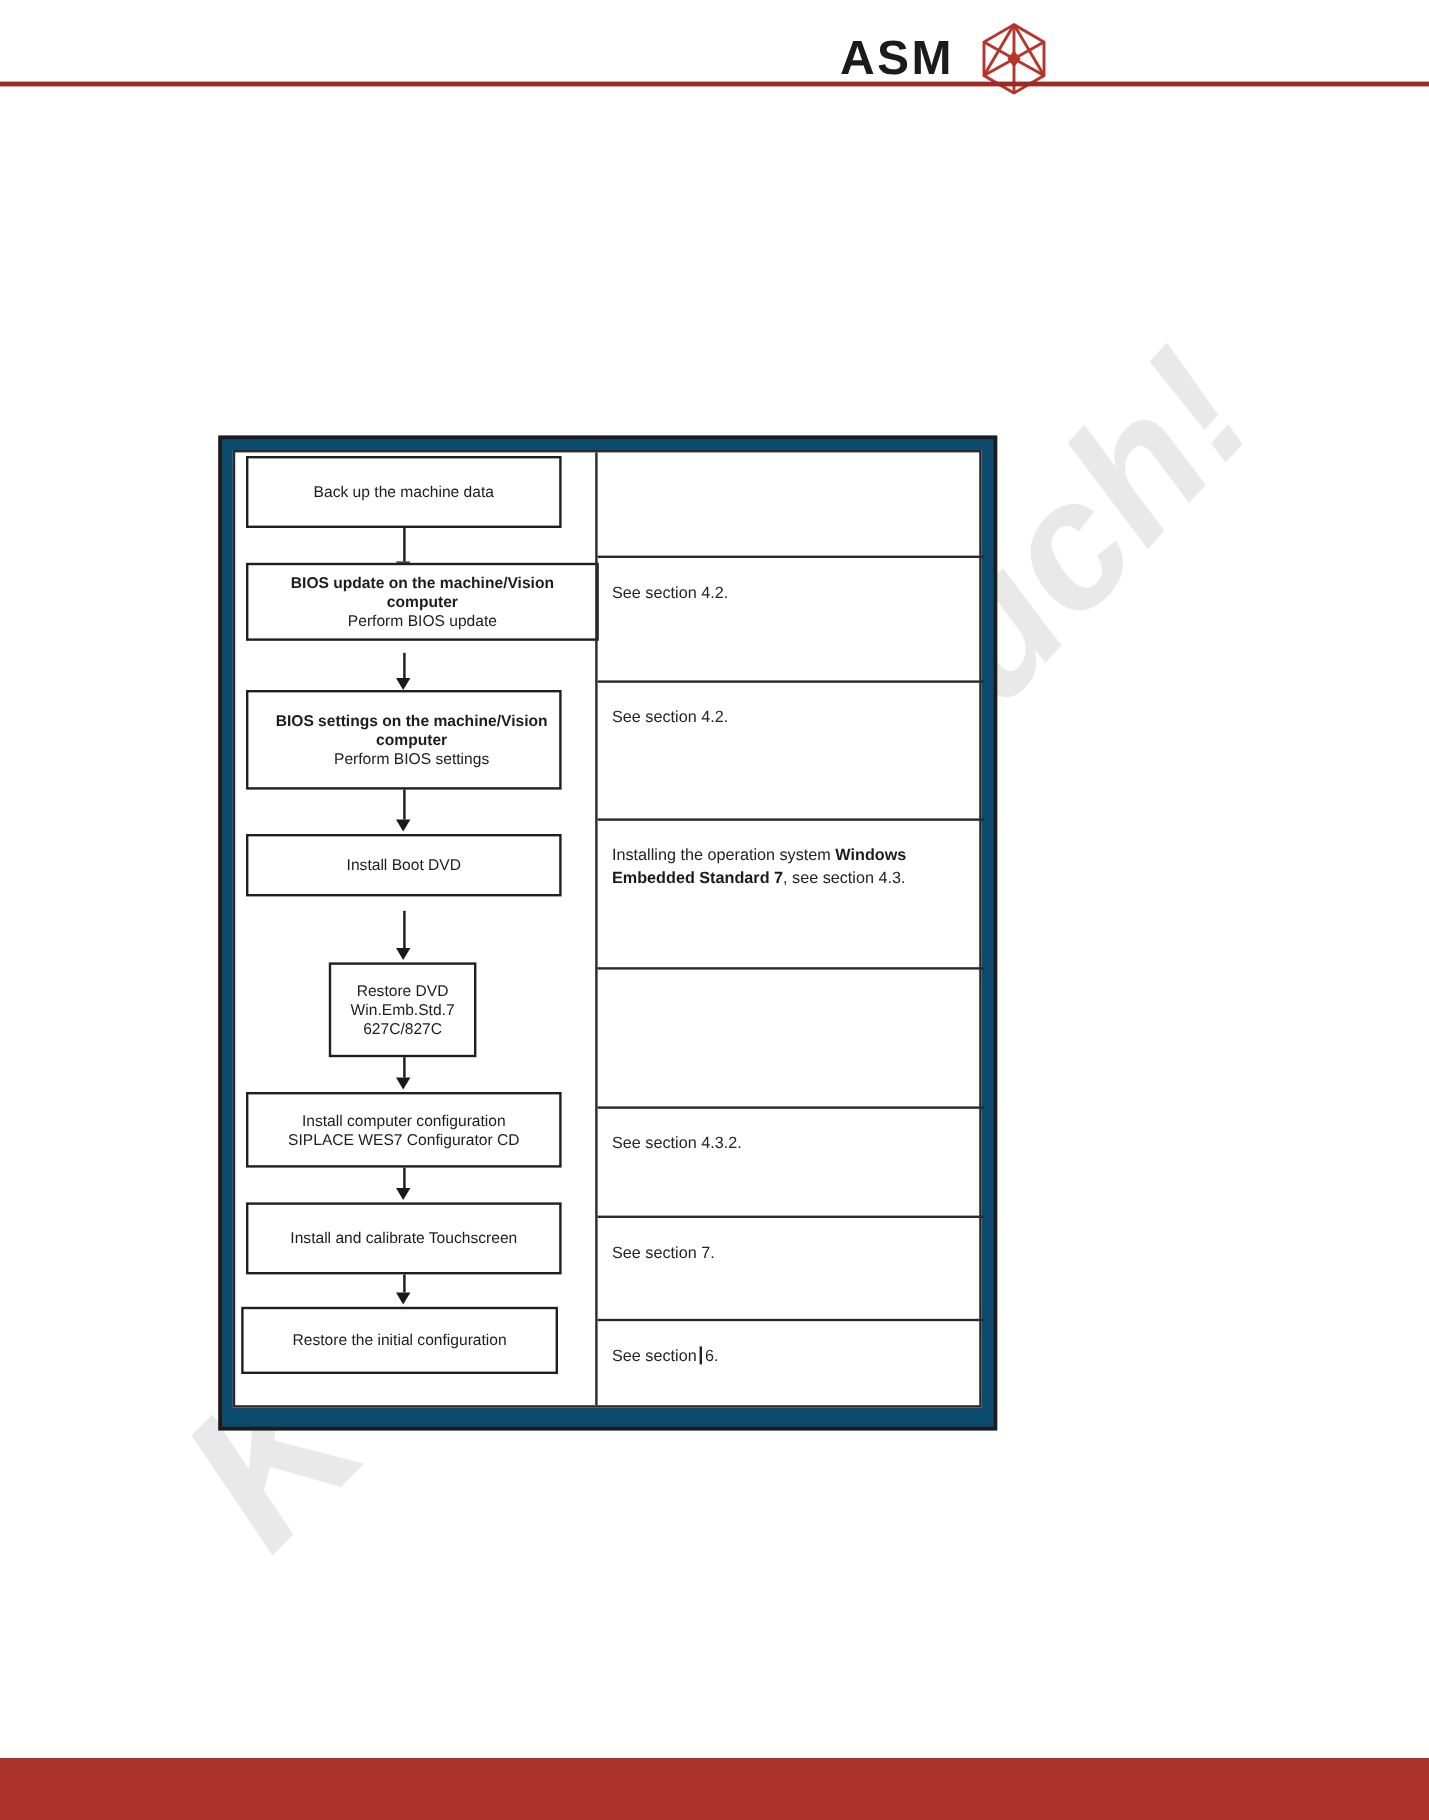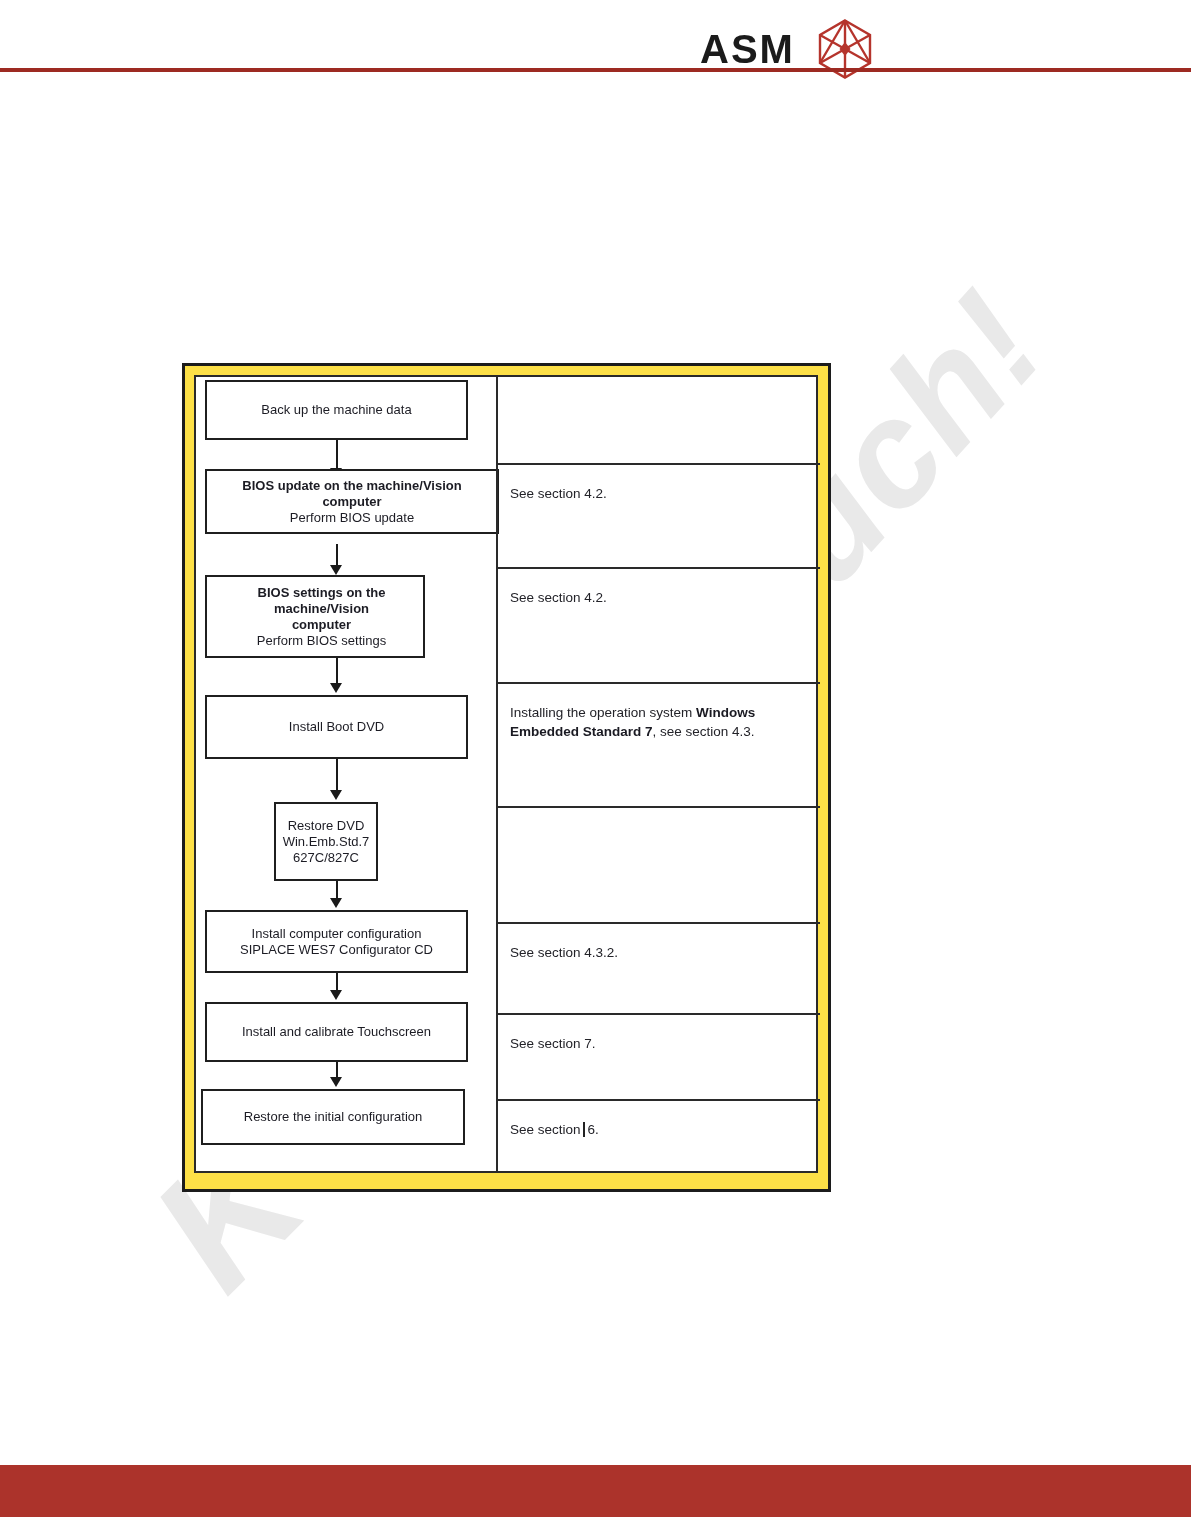--- a/index.html
+++ b/index.html
@@ -19,21 +19,21 @@
   .header { position:absolute; left:0; top:0; width:1191px; height:72px; z-index:3; background:#ffffff; }
   .brand { position:absolute; left:700px; top:16px; height:66px; display:flex; align-items:center; }
   .asm-wordmark { font-size:40px; font-weight:700; color:#1b1b1b; letter-spacing:2px; margin-right:22px; }
   .logo-svg { width:56px; height:60px; margin-right:18px; }
   .company-name { font-size:27px; font-weight:600; color:#141414; letter-spacing:0.5px; }
   .header-rule { position:absolute; left:0; top:68px; width:1191px; height:4px; }
 
   
   .figure-frame {
     position:absolute; left:182px; top:363px; width:649px; height:829px;
-    border:3px solid #1c1c1c; background:#fde047; z-index:2;
+    border:3px solid #1c1c1c; background:#0c4a6e; z-index:2;
   }
   .flow-table {
     position:absolute; left:9px; top:9px; width:624px; height:798px;
     border:2px solid #2a2a2a; background:#ffffff;
   }
   .right-col {
     position:absolute; left:300px; top:0; width:324px; height:794px;
     border-left:2px solid #2a2a2a;
   }
   .rcell { position:relative; width:100%; border-bottom:2px solid #2a2a2a; }
@@ -46,23 +46,23 @@
 
   
   .fbox {
     position:absolute; border:2px solid #1f1f1f; background:#ffffff;
     display:flex; flex-direction:column; align-items:center; justify-content:center;
     text-align:center; font-size:13px; line-height:16px; color:#1c1c24;
   }
   .fbox .bold { font-weight:700; }
   .b1 { left:9px;  top:3px;   width:263px; height:60px; }
   .b2 { left:9px;  top:92px; width:294px; height:65px; }
-  .b3 { left:9px;  top:198px; width:220px; height:83px;padding-left:13px; }
-  .b4 { left:9px;  top:318px; width:263px; height:64px; }
-  .b5 { left:78px; top:425px; width:104px; height:79px; }
+  .b3 { left:9px;  top:198px; width:263px; height:83px;padding-left:13px; }
+  .b4 { left:9px;  top:318px; width:263px; height:52px; }
+  .b5 { left:78px; top:425px; width:123px; height:79px; }
   .b6 { left:9px;  top:533px; width:263px; height:63px; }
   .b7 { left:9px;  top:625px; width:263px; height:60px; }
   .b8 { left:5px;  top:712px; width:264px; height:56px; }
 
   
   .arrow { position:absolute; left:134px; width:13px; }
   .arrow .shaft { position:absolute; left:5.5px; top:0; width:2px; background:#1a1a1a; }
   .arrow .head {
     position:absolute; left:0; bottom:0; width:0; height:0;
     border-left:6.5px solid transparent; border-right:6.5px solid transparent;

